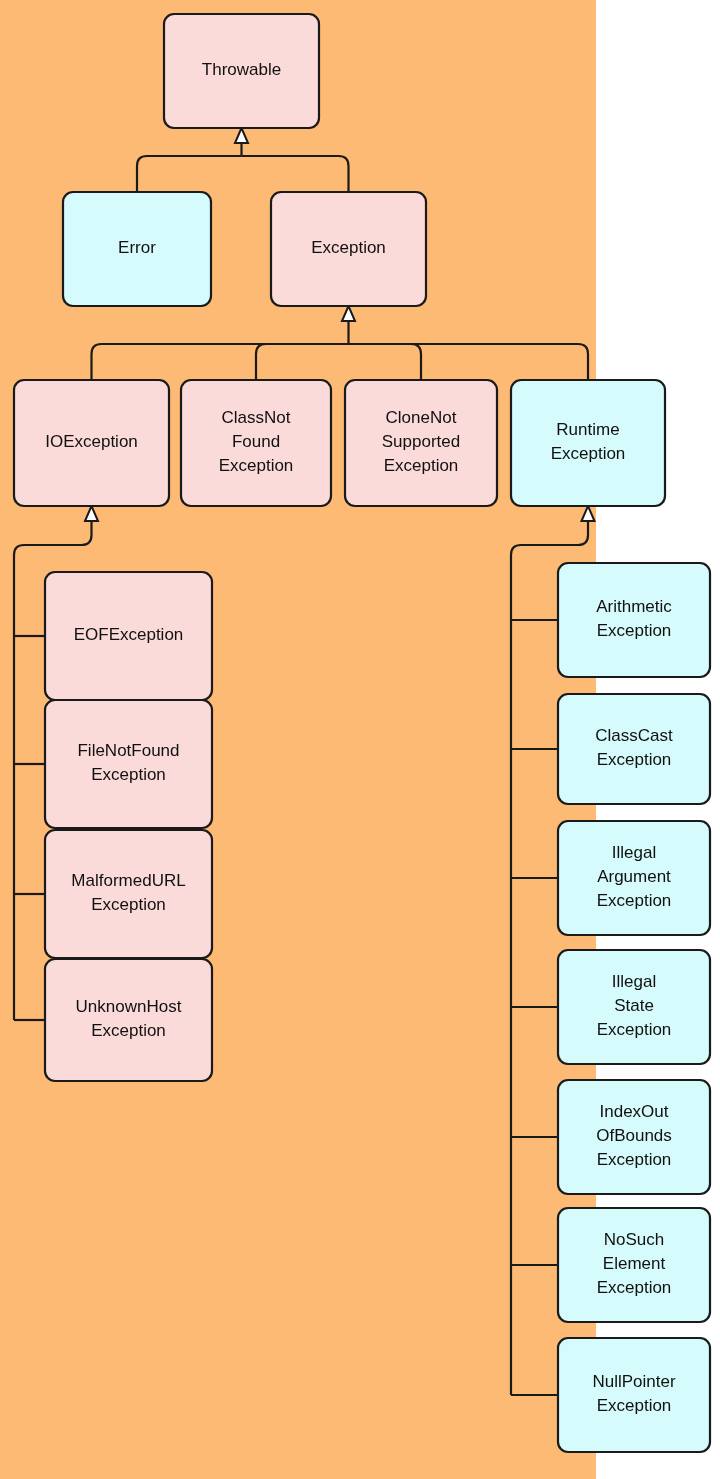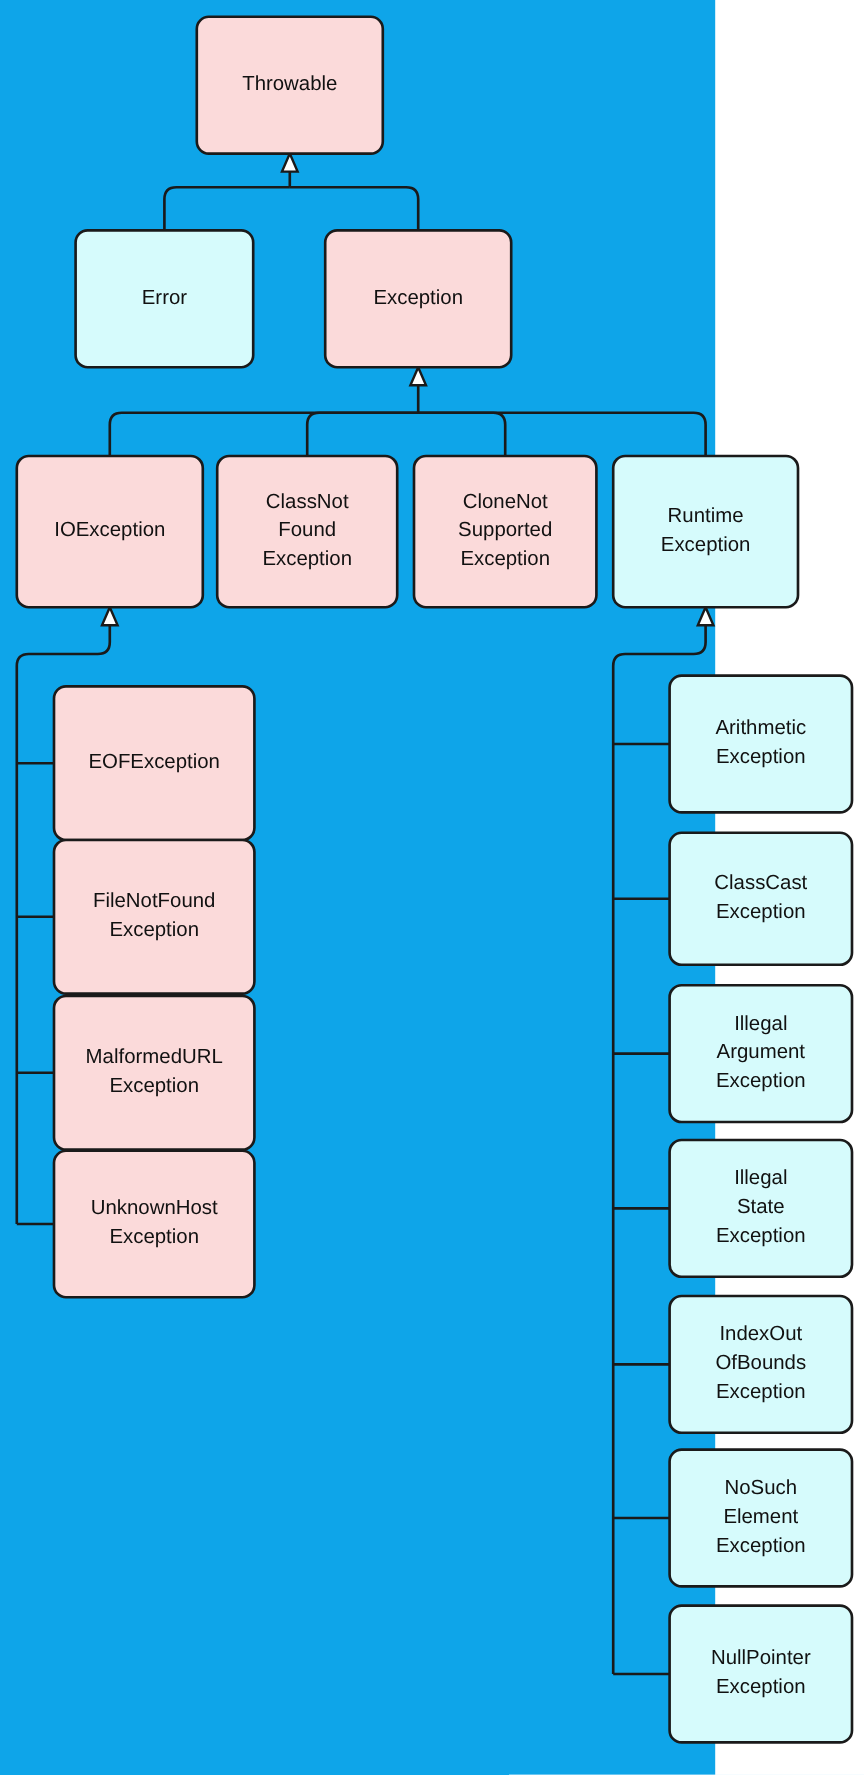--- a/index.html
+++ b/index.html
@@ -11,21 +11,21 @@
   body {
     width: 720px;
     height: 1479px;
     font-family: "Liberation Sans", sans-serif;
     overflow: hidden;
   }
   #diagram-root {
     position: relative;
     width: 596px;
     height: 1479px;
-    background: #0ea5e9;
+    background: #fdba74;
   }
   svg.diagram-canvas {
     position: absolute;
     top: 0;
     left: 0;
     width: 720px;
     height: 1479px;
     display: block;
   }
   .node-rect {

